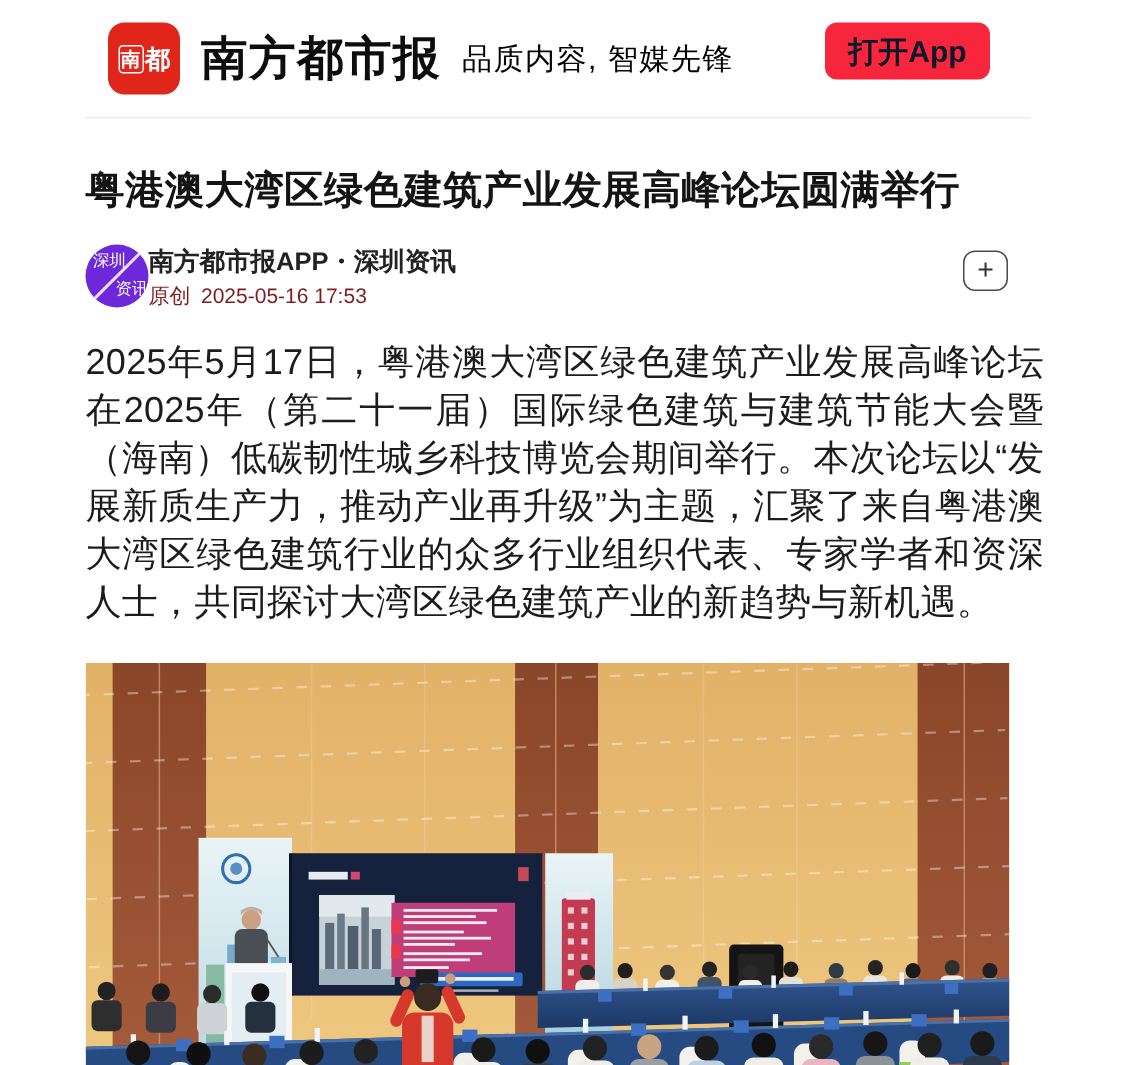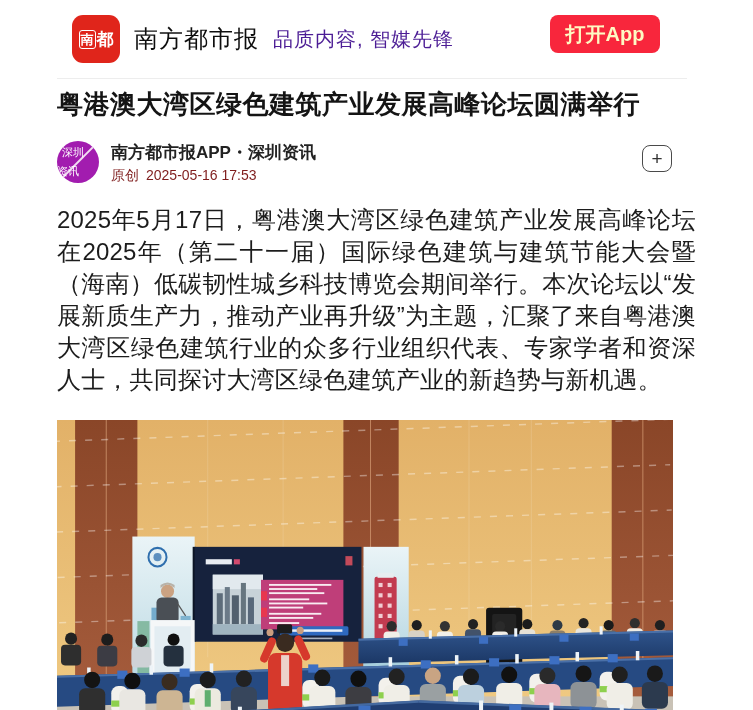--- a/index.html
+++ b/index.html
@@ -6,34 +6,34 @@
   body{
     width:753px;height:710px;overflow:hidden;position:relative;
     background:#ffffff;font-family:"Liberation Sans",sans-serif;
     -webkit-font-smoothing:antialiased;
   }
   
   .header{height:78px;display:flex;align-items:center;padding-left:72px;box-sizing:border-box;position:relative;}
   .logo{width:48px;height:48px;background:#e0251b;border-radius:11px;display:flex;align-items:center;justify-content:center;flex:0 0 auto;}
   .logo .n{color:#fff;font-weight:bold;font-size:13px;border:1.5px solid #fff;border-radius:3px;padding:2px 1px;line-height:1;}
   .logo .d{color:#fff;font-weight:bold;font-size:17px;margin-left:1px;line-height:1;}
-  .brand{font-family:"Liberation Serif",serif;font-size:24px;font-weight:400;color:#0d0d0d;margin-left:14px;letter-spacing:1px;white-space:nowrap;}
-  .tagline{font-size:20px;color:#4c1d95;margin-left:14px;letter-spacing:1px;white-space:nowrap;}
-  .open-app{position:absolute;left:550px;top:15px;width:110px;height:38px;background:#f8263c;color:#fef9c3;
+  .brand{font-family:"Liberation Serif",serif;font-size:31px;font-weight:700;color:#0d0d0d;margin-left:14px;letter-spacing:1px;white-space:nowrap;}
+  .tagline{font-size:20px;color:#000000;margin-left:14px;letter-spacing:1px;white-space:nowrap;}
+  .open-app{position:absolute;left:550px;top:15px;width:110px;height:38px;background:#f8263c;color:#0f172a;
     font-size:20px;font-weight:bold;border:none;border-radius:8px;cursor:pointer;font-family:inherit;}
   .header-divider{position:absolute;top:78px;left:57px;width:630px;height:1px;background:#ededed;}
   
   .content{padding:0 57px;}
-  .article-title{margin-top:7px;font-size:26px;line-height:38px;font-weight:bold;color:#141414;letter-spacing:.5px;}
+  .article-title{margin-top:29px;font-size:26px;line-height:38px;font-weight:bold;color:#141414;letter-spacing:.5px;}
   .author-row{margin-top:14px;position:relative;display:flex;align-items:center;height:44px;}
-  .avatar{width:42px;height:42px;border-radius:50%;background:#a21caf;position:relative;overflow:hidden;flex:0 0 auto;}
+  .avatar{width:42px;height:42px;border-radius:50%;background:#6d28d9;position:relative;overflow:hidden;flex:0 0 auto;}
   .avatar .t1{position:absolute;left:5px;top:6px;color:#fff;font-size:11px;line-height:1;}
-  .avatar .t2{position:absolute;right:20px;bottom:6px;color:#fff;font-size:11px;line-height:1;}
+  .avatar .t2{position:absolute;right:0;bottom:6px;color:#fff;font-size:11px;line-height:1;}
   .avatar .slash{position:absolute;width:1.5px;height:46px;background:#fff;left:20px;top:-2px;transform:rotate(45deg);opacity:.85;}
-  .author-meta{margin-left:12px;}
+  .author-meta{}
   .author-name{font-size:17px;font-weight:bold;color:#222;line-height:1.2;}
   .author-sub{margin-top:5px;font-size:14px;color:#7f1d1d;display:flex;gap:7px;line-height:1;}
   .follow-btn{position:absolute;right:24px;top:5px;width:30px;height:27px;box-sizing:border-box;
     border:1.6px solid #4a4a4a;border-radius:8px;background:#fff;color:#333;
     font-size:19px;line-height:1;display:flex;align-items:center;justify-content:center;cursor:pointer;font-family:inherit;}
   .article-body{margin-top:20px;font-size:24px;line-height:32px;color:#1c1c1c;text-align:justify;letter-spacing:.2px;}
   .photo-wrap{margin-top:19px;width:616px;height:330px;overflow:hidden;}
   .photo-wrap svg{display:block;}
 </style>
 </head>

